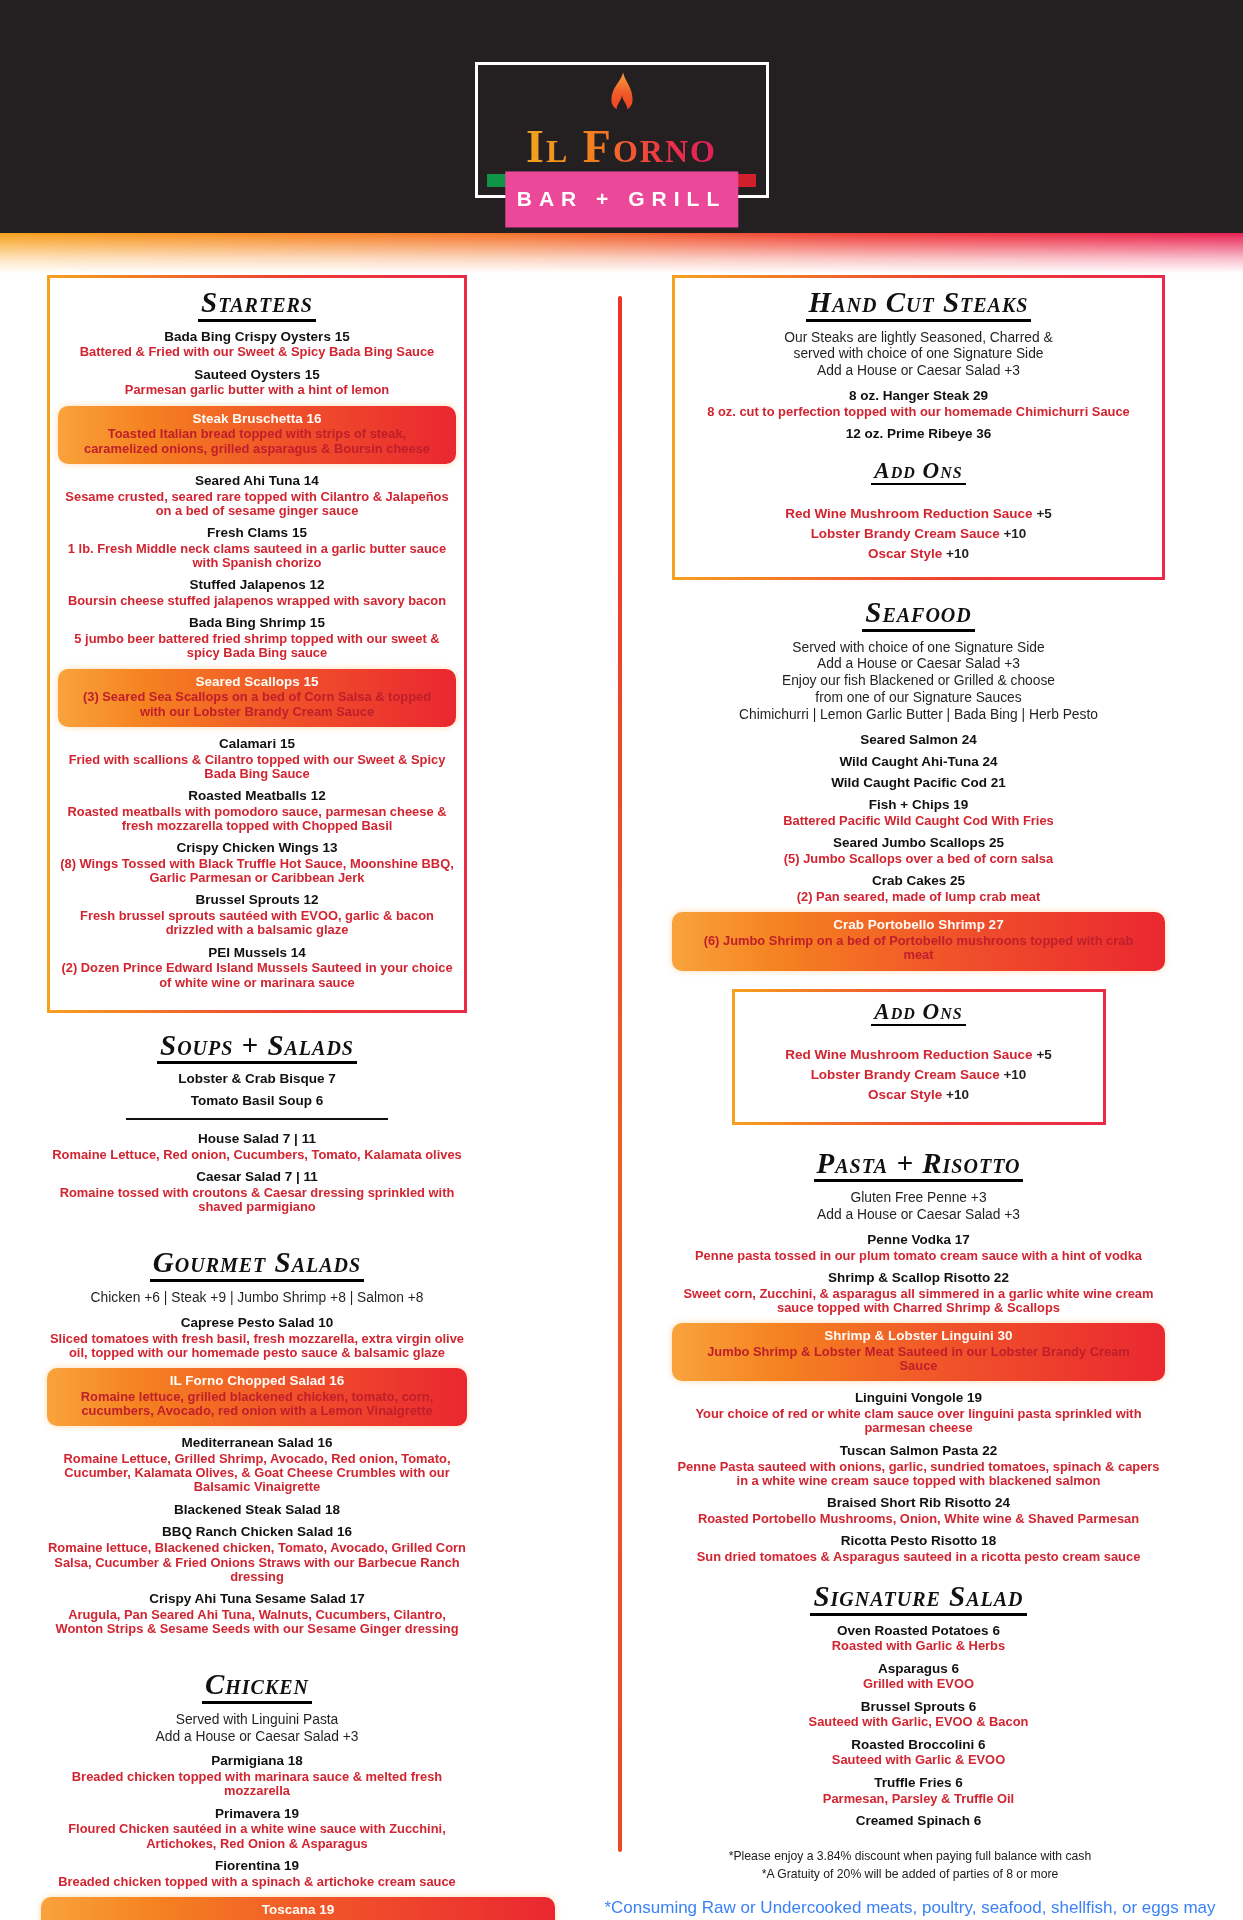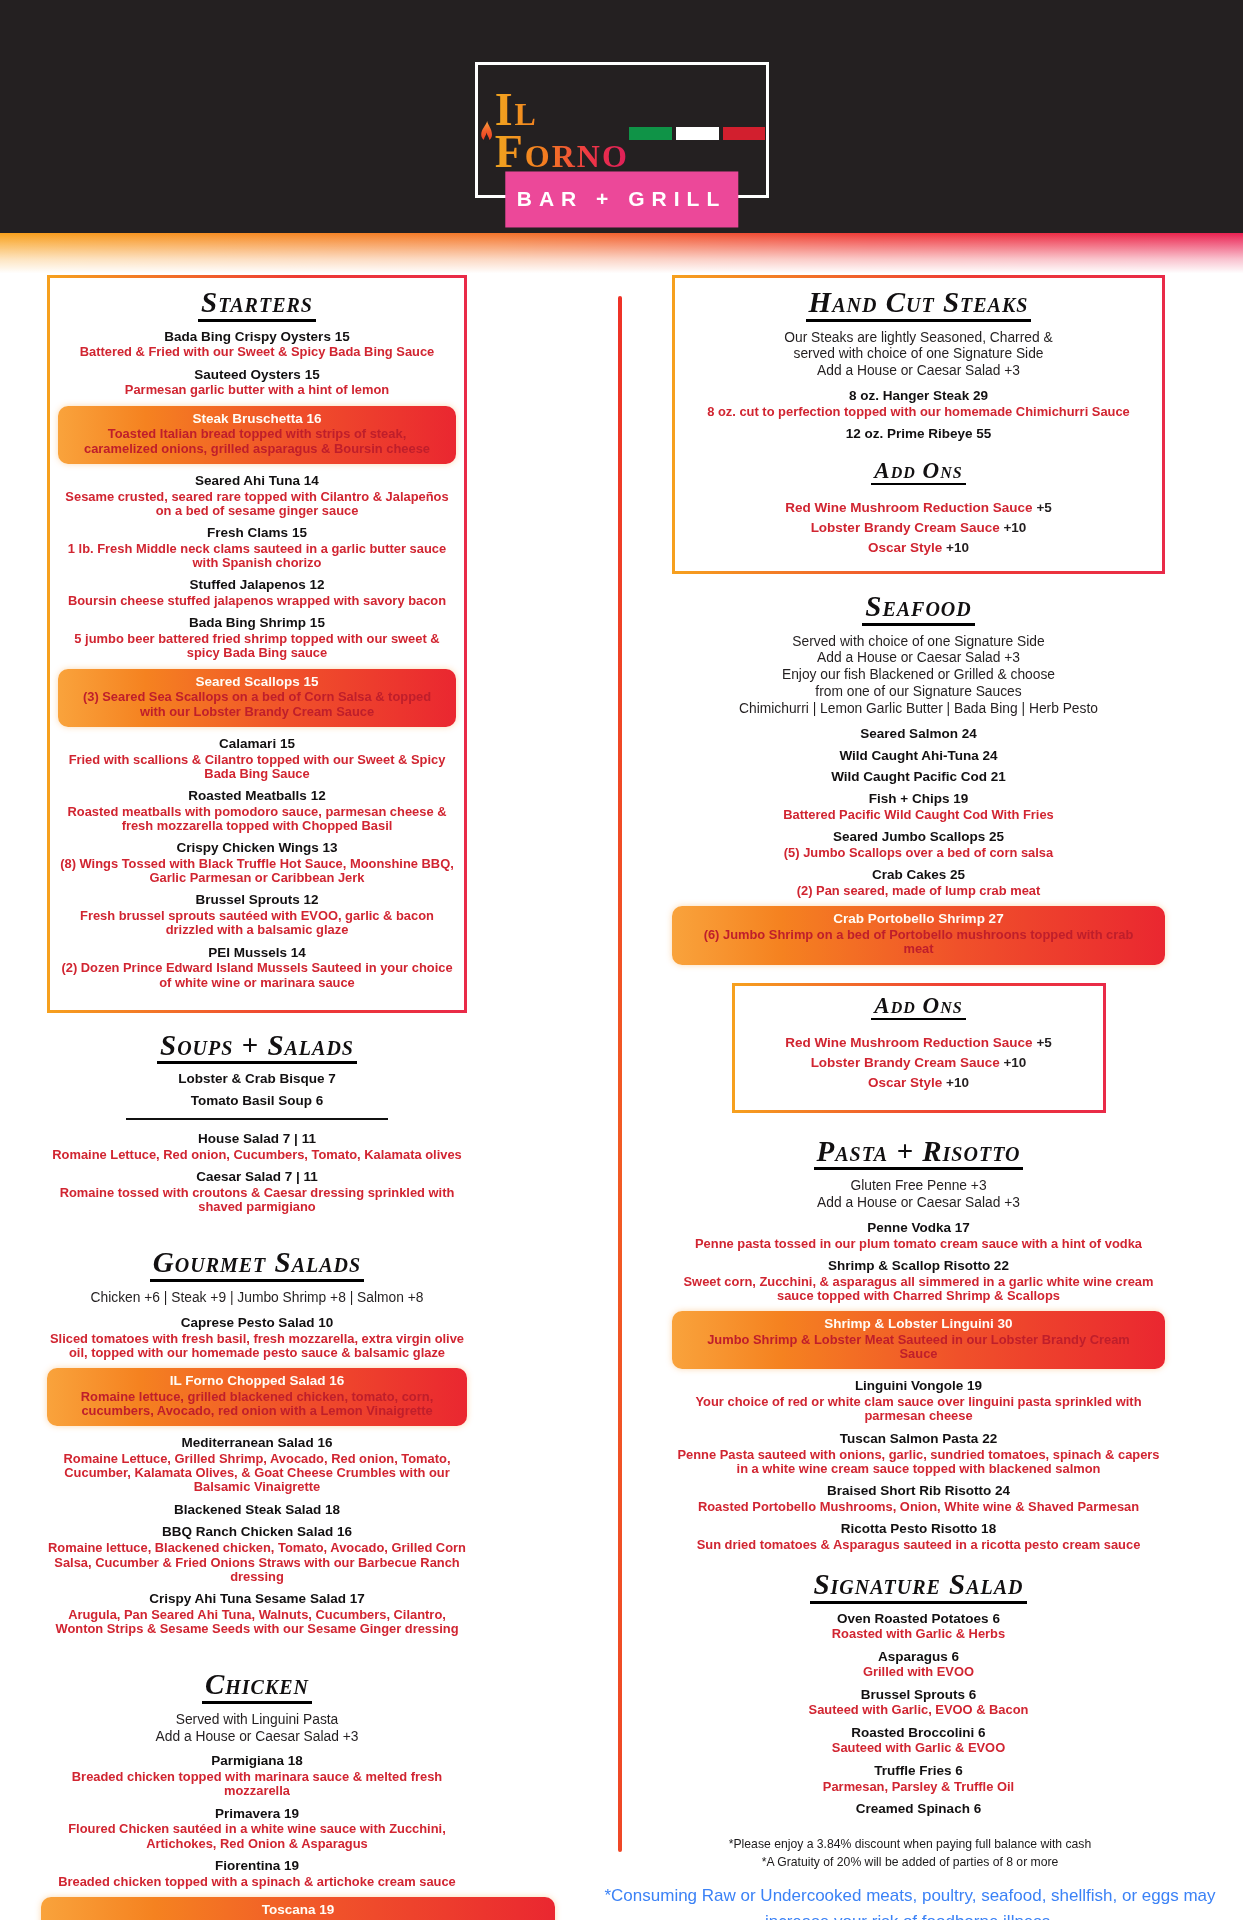--- a/index.html
+++ b/index.html
@@ -3,21 +3,21 @@
 <meta charset="utf-8">
 <style>
   html,body{margin:0;padding:0;background:#e9e9e9;}
   .page{position:relative;width:1243px;height:1920px;margin:0 auto;background:#ffffff;
         overflow:hidden;font-family:"Liberation Sans","DejaVu Sans",sans-serif;color:#231f20;}
 
   
   .header{position:absolute;top:0;left:0;width:100%;height:233px;background:#242021;}
   .logo-frame{position:absolute;left:50%;top:62px;transform:translateX(-50%);
               width:288px;height:130px;border:3px solid #ffffff;
-              display:flex;flex-direction:row;align-items:center;}
+              display:flex;flex-direction:column;align-items:center;}
   .flame{width:34px;height:52px;margin-top:7px;}
   .logo-title{font-family:"Liberation Serif","DejaVu Serif",serif;font-weight:700;
               font-variant:small-caps;font-size:46px;line-height:.92;letter-spacing:2px;
               background:linear-gradient(90deg,#f0a41f 0%,#f47b20 38%,#ee3447 72%,#de1e5a 100%);
               -webkit-background-clip:text;background-clip:text;color:transparent;margin-top:2px;}
   .flag{display:flex;gap:4px;width:calc(100% - 18px);height:13px;margin-top:6px;}
   .flag span{flex:1;}
   .flag-green{background:#0f9347;}
   .flag-white{background:#ffffff;}
   .flag-red{background:#d21f2e;}
@@ -39,21 +39,21 @@
 
   .menu-section{margin:0 0 18px;}
   .menu-section.boxed{border:3px solid;border-image:linear-gradient(90deg,#f6a01e,#ee3b34 60%,#e92a48) 1;
                       padding:10px 8px 12px;}
   .menu-section.boxed-small{width:352px;margin:14px auto 24px;padding:8px 8px 16px;}
 
   .section-title{display:inline-block;font-family:"Liberation Serif","DejaVu Serif",serif;
                  font-weight:700;font-variant:small-caps;font-size:29px;line-height:1.02;
                  letter-spacing:1px;color:#121011;border-bottom:3px solid #000;
                  padding:0 3px 1px;margin:0 0 8px;font-style:italic;}
-  .section-title.sub{font-size:23px;border-bottom-width:2.5px;margin:10px 0 14px;}
+  .section-title.sub{font-size:23px;border-bottom-width:2.5px;margin:10px 0 20px;}
 
   .intro{font-size:13.8px;font-weight:400;line-height:1.22;color:#231f20;
          white-space:pre-line;margin:0 0 9px;}
 
   .item{margin:0 0 8px;}
   .item-name{font-weight:700;font-size:13.5px;line-height:1.1;color:#121011;}
   .item-desc{font-weight:700;font-size:12.9px;line-height:1.1;color:#d12531;margin-top:1px;}
   .item.plain{margin:0 0 7px;}
 
   .item.highlight{background:linear-gradient(90deg,#f9a33c 0%,#f58220 22%,#f0512a 58%,#ea2730 100%);
@@ -192,21 +192,21 @@
           <div class="item-desc">Floured chicken sauteed with onions, garlic, thyme, sun dried tomatoes &amp; spinach in a white wine cream sauce</div>
         </div></section>
     </div>
   <div class="col col-right" id="col-right">
       <section class="menu-section boxed"><h2 class="section-title" style="margin-top: 0px;">Hand Cut Steaks</h2><p class="intro">Our Steaks are lightly Seasoned, Charred &amp;
 served with choice of one Signature Side
 Add a House or Caesar Salad +3</p><div class="item">
           <div class="item-name">8 oz. Hanger Steak 29</div>
           <div class="item-desc">8 oz. cut to perfection topped with our homemade Chimichurri Sauce</div>
         </div><div class="item plain">
-          <div class="item-name">12 oz. Prime Ribeye 55</div>
+          <div class="item-name">12 oz. Prime Ribeye 36</div>
         </div><h3 class="section-title sub">Add Ons</h3><div class="addons">
           <div class="addon-row"><span class="addon-label">Red Wine Mushroom Reduction Sauce</span> <span class="addon-price">+5</span></div>
           <div class="addon-row"><span class="addon-label">Lobster Brandy Cream Sauce</span> <span class="addon-price">+10</span></div>
           <div class="addon-row"><span class="addon-label">Oscar Style</span> <span class="addon-price">+10</span></div>
         </div></section>
       <section class="menu-section"><h2 class="section-title" style="margin-top: 0px;">Seafood</h2><p class="intro">Served with choice of one Signature Side
 Add a House or Caesar Salad +3
 Enjoy our fish Blackened or Grilled &amp; choose
 from one of our Signature Sauces
 Chimichurri | Lemon Garlic Butter | Bada Bing | Herb Pesto</p><div class="item plain">

